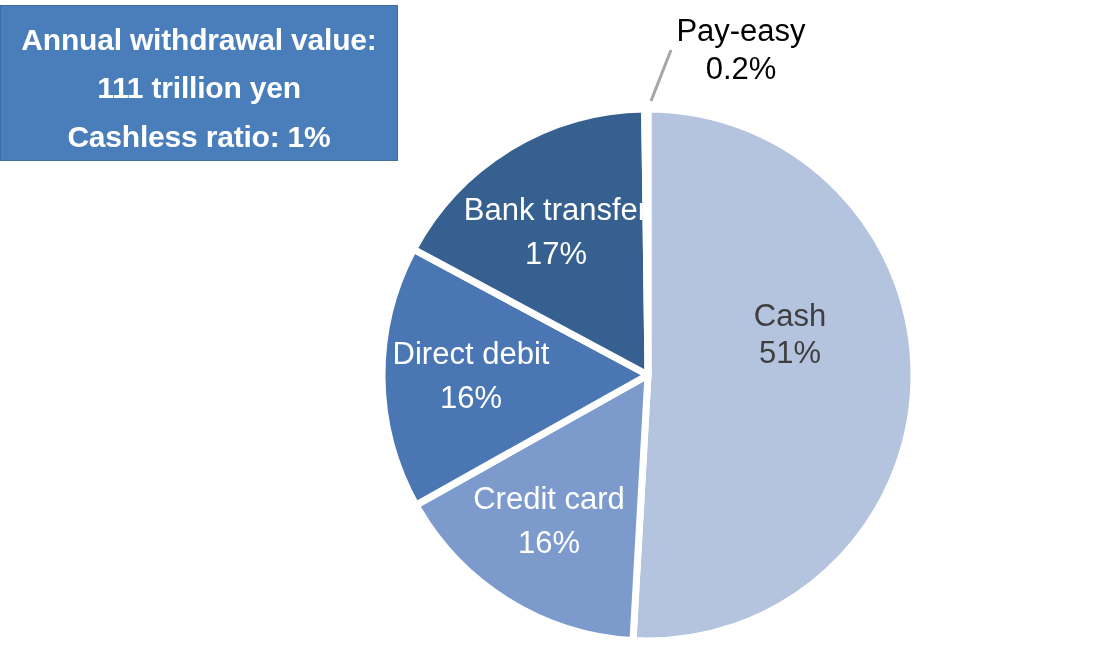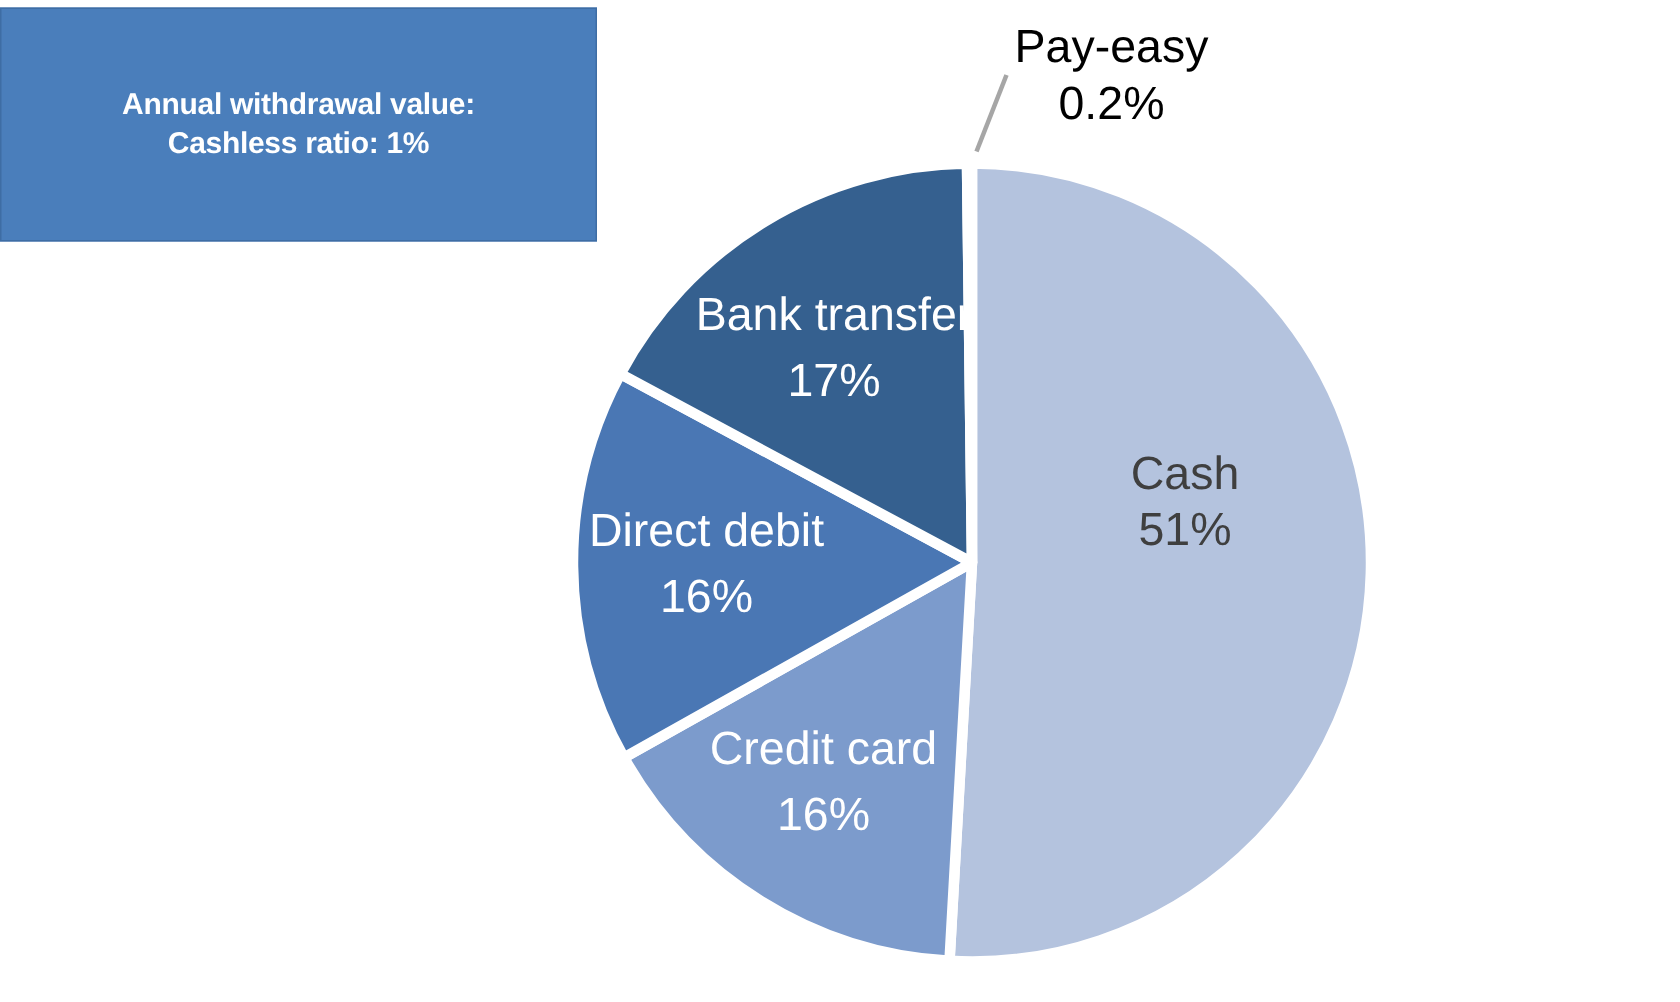--- a/index.html
+++ b/index.html
@@ -30,26 +30,27 @@
     border: 1px solid #3E6DA4;
     box-sizing: border-box;
     display: flex;
     flex-direction: column;
     align-items: center;
     justify-content: center;
     gap: 1px;
   }
   .infobox .line {
     color: #ffffff;
-    font-size: 20px;
+    font-size: 30px;
     font-weight: bold;
     line-height: 1.22;
     letter-spacing: -0.2px;
     white-space: nowrap;
     text-align: left;
+    margin-top: 11px;
   }
   svg.piechart {
     position: absolute;
     left: 0; top: 0;
     width: 1120px;
     height: 668px;
     display: block;
   }
   .slice-label {
     font-family: "Liberation Sans", sans-serif;
@@ -68,20 +69,21 @@
     dominant-baseline: middle;
   }
 </style>
 </head>
 <body>
 
 <div id="stage">
 
   <div class="infobox">
     <div class="line">Annual withdrawal value:</div>
+    <div class="line">111 trillion yen</div>
     <div class="line">Cashless ratio: 1%</div>
   </div>
 
   <svg class="piechart" viewBox="0 0 1120 668">
     <g id="pie-slices">
         <path d="M 648 375 L 648 109 A 266 266 0 1 1 632.9960457754381 640.5765075409104 Z" fill="#B4C3DE" stroke="#FFFFFF" stroke-width="7" stroke-linejoin="round"></path>
         <path d="M 648 375 L 632.9960457754381 640.5765075409104 A 266 266 0 0 1 415.9874109482561 505.10057079623675 Z" fill="#7C9BCC" stroke="#FFFFFF" stroke-width="7" stroke-linejoin="round"></path>
         <path d="M 648 375 L 415.9874109482561 505.10057079623675 A 266 266 0 0 1 413.58116431729036 249.2867967269834 Z" fill="#4A77B4" stroke="#FFFFFF" stroke-width="7" stroke-linejoin="round"></path>
         <path d="M 648 375 L 413.58116431729036 249.2867967269834 A 266 266 0 0 1 644.6641048305252 109.02091848527209 Z" fill="#35608F" stroke="#FFFFFF" stroke-width="7" stroke-linejoin="round"></path>
         <path d="M 648 375 L 644.6641048305252 109.02091848527209 A 266 266 0 0 1 648.0000000000002 109 Z" fill="#B4C3DE" stroke="#FFFFFF" stroke-width="7" stroke-linejoin="round"></path>

